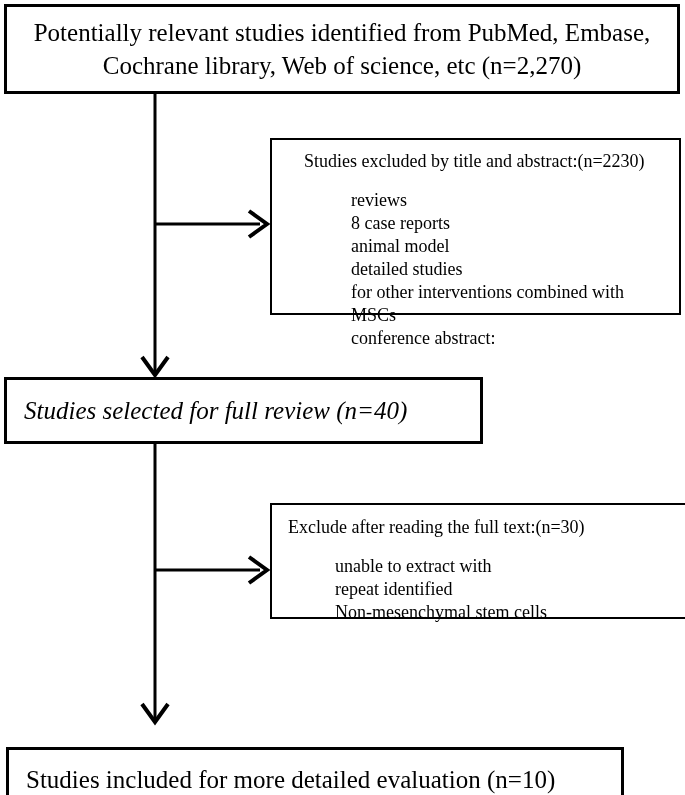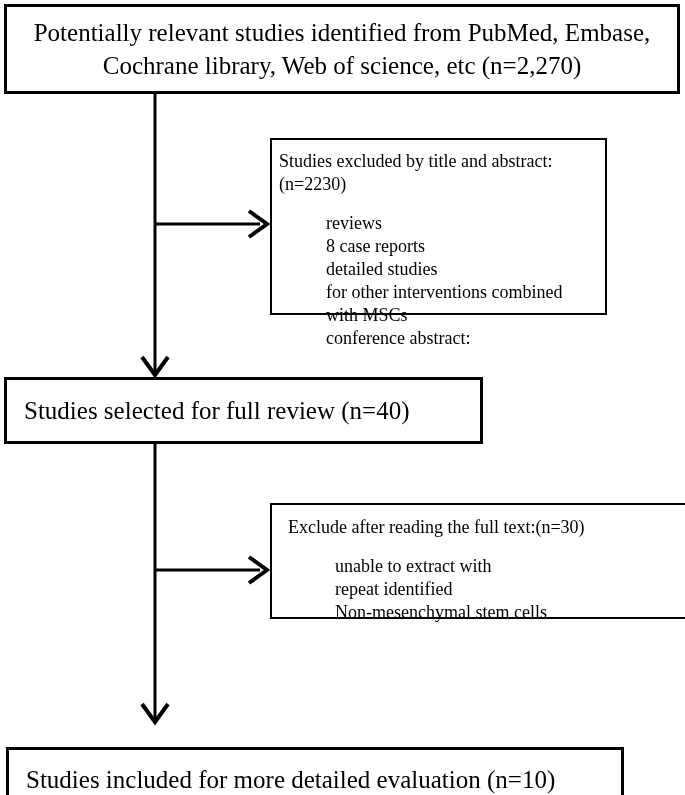--- a/index.html
+++ b/index.html
@@ -44,34 +44,35 @@
     text-align: center;
     padding: 0 14px;
   }
   .box-full-review {
     left: 4px; top: 377px;
     width: 479px; height: 67px;
     border-width: 3px;
     display: flex;
     align-items: center;
     padding-left: 17px;
+    font-style: italic;
   }
   .box-included {
     left: 6px; top: 747px;
     width: 618px; height: 64px;
     border-width: 3px;
     display: flex;
     align-items: center;
     padding-left: 17px;
   }
   .box-excluded-1 {
     left: 270px; top: 138px;
-    width: 337px; height: 177px;
+    width: 411px; height: 177px;
     border-width: 2px;
-    padding: 10px 6px 0 7px;
+    padding: 10px 6px 0 32px;
   }
   .box-excluded-2 {
     left: 270px; top: 503px;
     width: 483px; height: 116px;
     border-width: 2px;
     padding: 11px 6px 0 16px;
   }
   .small-text {
     font-size: 18px;
     line-height: 23px;
@@ -112,20 +113,21 @@
 
   <div class="box box-identified big-text">
     <span>Potentially relevant studies identified from PubMed, Embase, Cochrane library, Web of science, etc (n=2,270)</span>
   </div>
 
   <div class="box box-excluded-1 small-text">
     <div>Studies excluded by title and abstract:(n=2230)</div>
     <ul class="excl-list">
       <li>reviews</li>
       <li>8 case reports</li>
+      <li>animal model</li>
       <li>detailed studies</li>
       <li>for other interventions combined with MSCs</li>
       <li>conference abstract:</li>
     </ul>
   </div>
 
   <div class="box box-full-review big-text">
     <span>Studies selected for full review (n=40)</span>
   </div>
 

